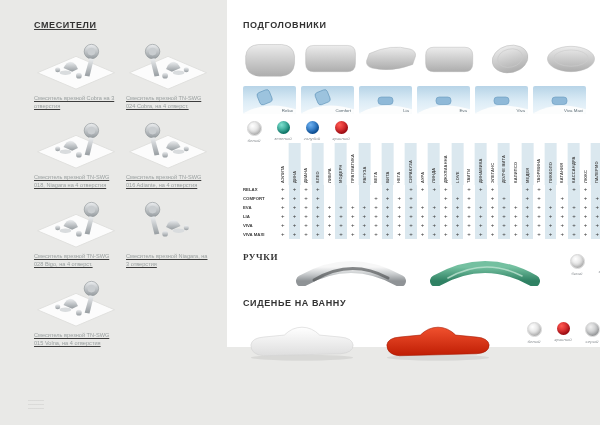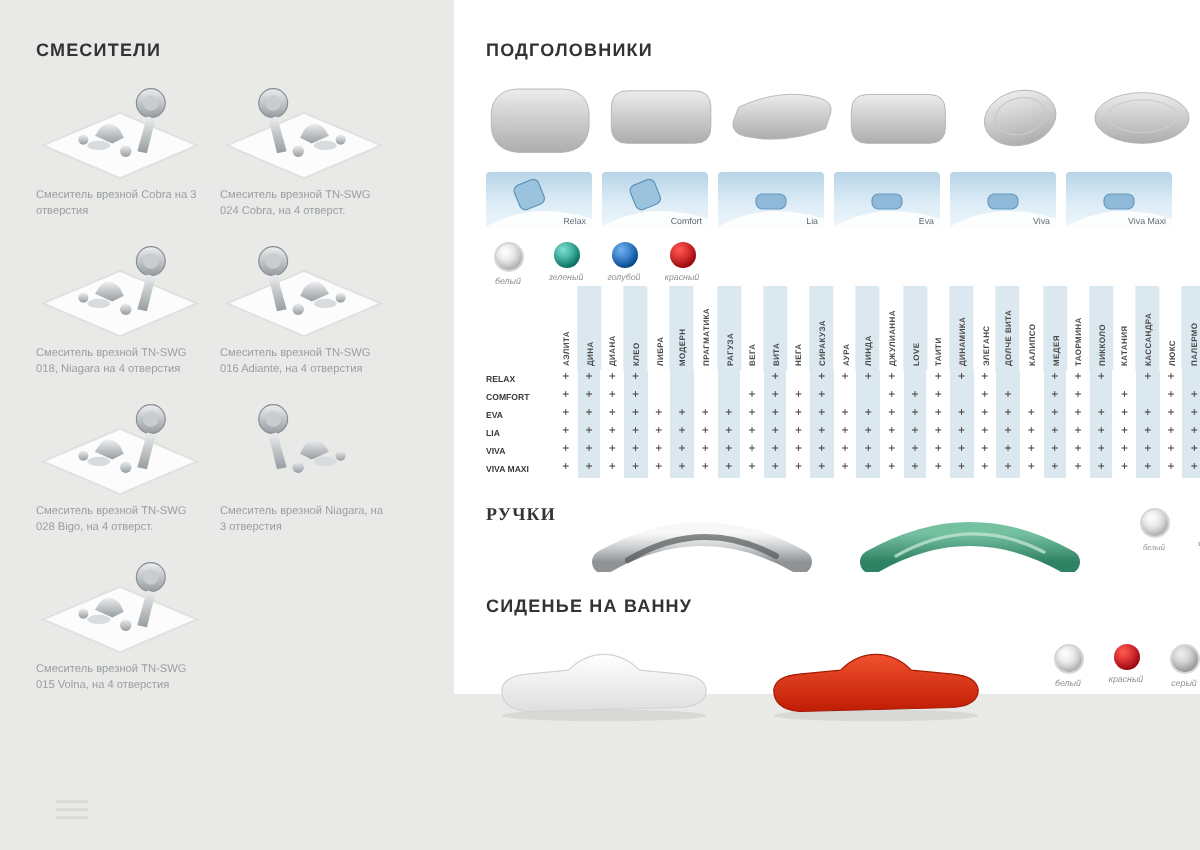--- a/index.html
+++ b/index.html
@@ -1,20 +1,20 @@
 <!DOCTYPE html>
 <html><head>
 <meta charset="utf-8">
 <style>
   html,body{margin:0;padding:0;background:#cfcfcd;}
   #page{position:relative;width:600px;height:425px;background:#e9e9e7;overflow:hidden;
         font-family:"Liberation Sans",sans-serif;color:#3c3c3c;}
   
   #left-panel{position:absolute;left:0;top:0;width:194px;height:425px;background:#e9e9e7;
-              padding:20px 12px 0 18px;box-sizing:border-box;}
+              padding:20px 12px 0 34px;box-sizing:border-box;text-decoration:underline;}
   .sec-title{font-size:9px;font-weight:700;letter-spacing:.6px;color:#333;margin:0 0 10px 0;text-transform:uppercase;}
   #products-grid{display:grid;grid-template-columns:84px 84px;column-gap:8px;row-gap:7px;}
   .product{width:84px;}
   .product svg{display:block;width:84px;height:52px;}
   .caption{font-size:5.6px;line-height:1.45;color:#9aa0a0;margin-top:2px;min-height:18px;}
   #footer-logo-mark{position:absolute;left:28px;bottom:14px;width:16px;height:11px;
     background:repeating-linear-gradient(#d9d9d7 0 1.5px,transparent 1.5px 4px);opacity:.9;}
   
   #right-panel{position:absolute;left:212px;top:0;width:388px;height:347px;background:#ffffff;
                padding:20px 10px 0 16px;box-sizing:border-box;margin-left:15px;}

